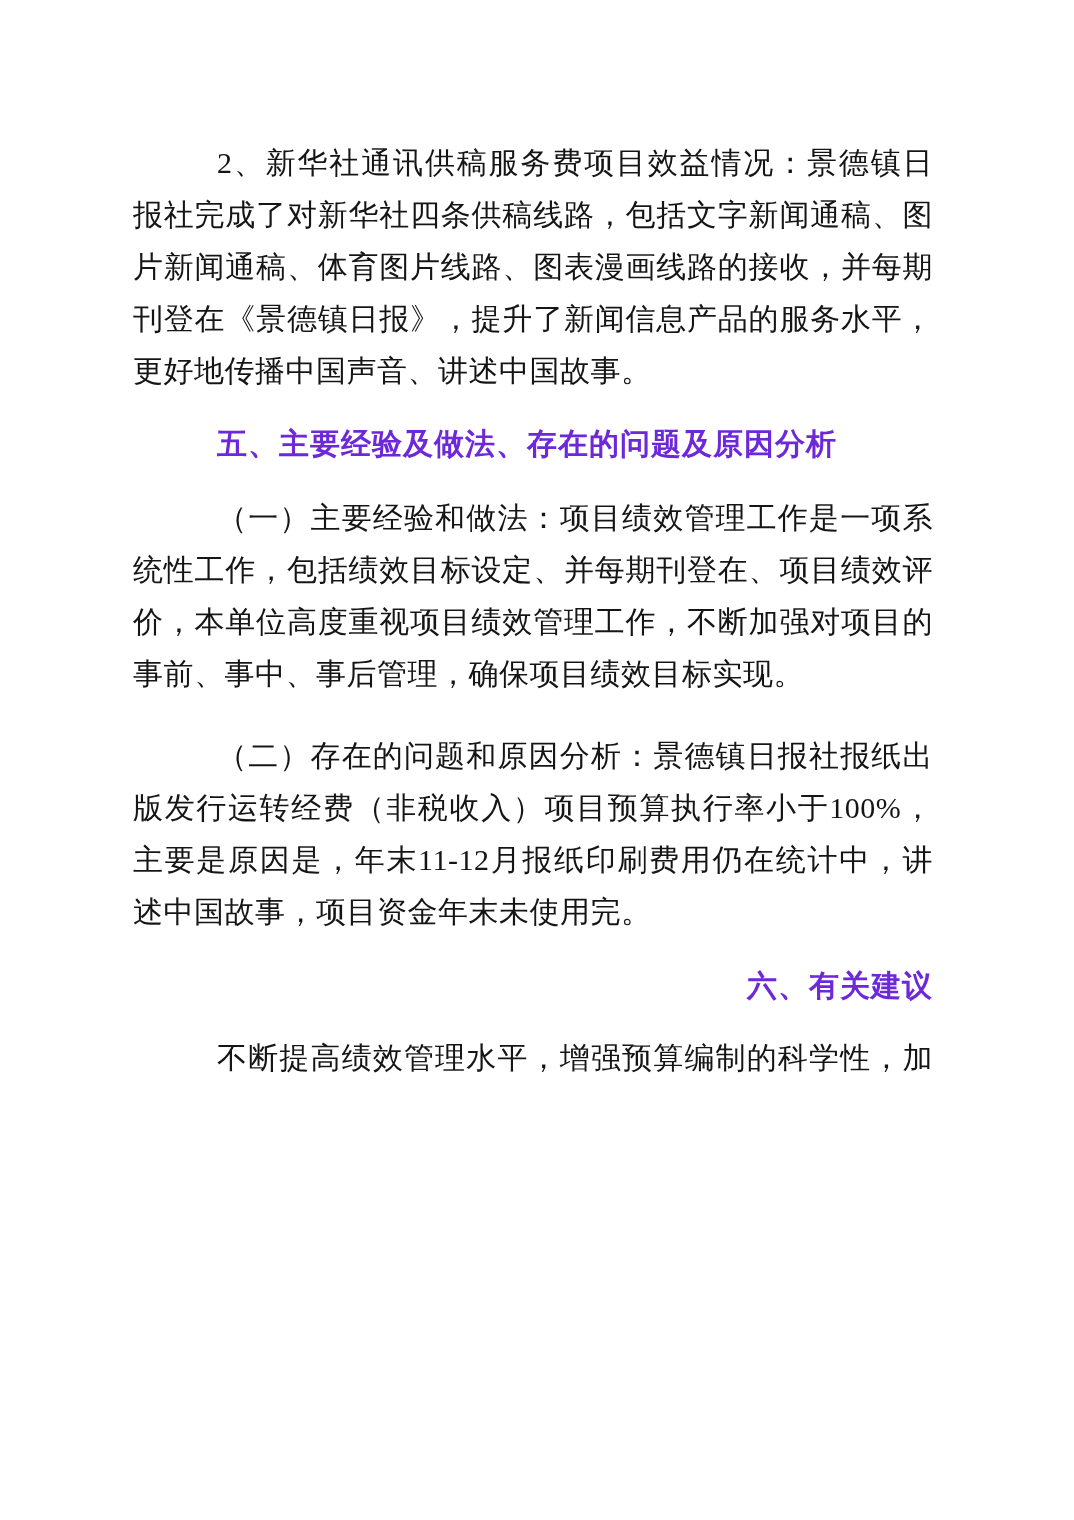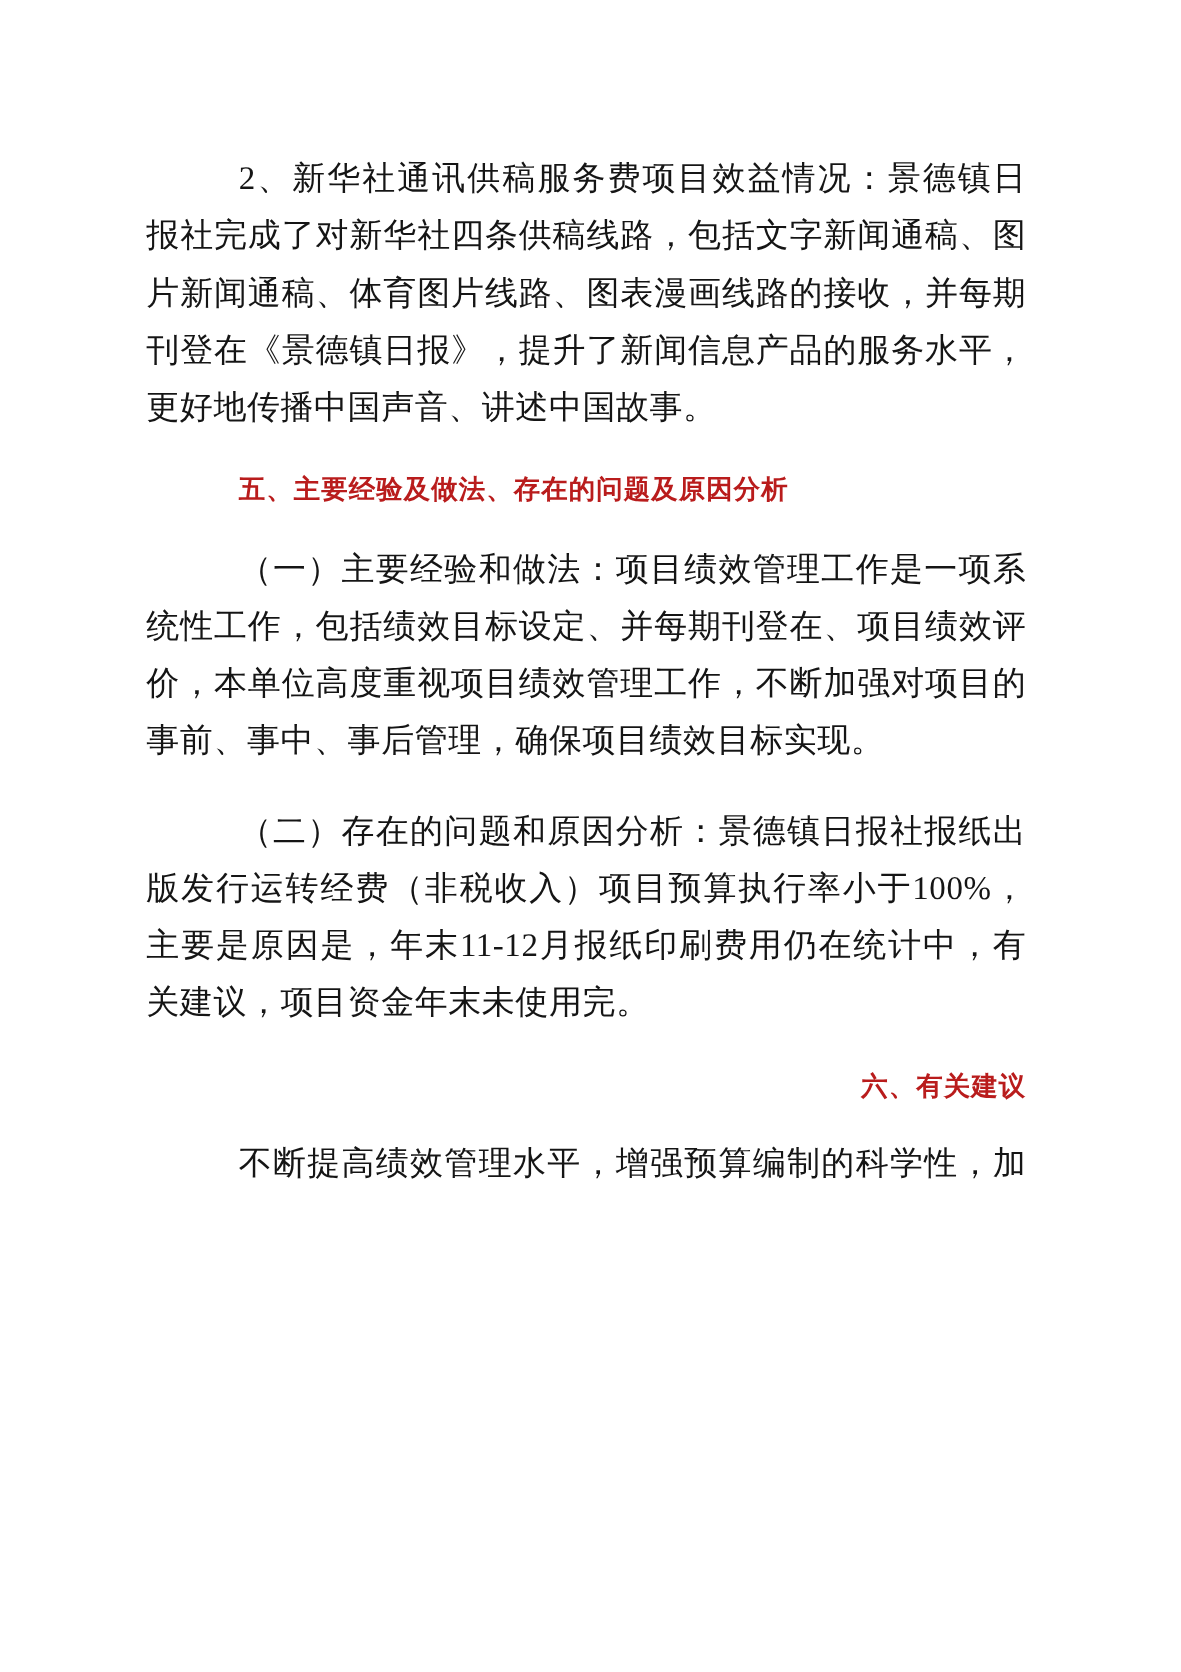--- a/index.html
+++ b/index.html
@@ -27,27 +27,27 @@
     font-size: 30px;
     line-height: 52px;
     letter-spacing: 0.5px;
     text-align: justify;
     text-indent: 84px;
     font-weight: 400;
     color: #151515;
   }
   .heading {
     margin: 0;
-    font-family: Liberation Sans, sans-serif;
+    font-family: Liberation Mono, monospace;
     font-weight: 700;
-    font-size: 24px;
+    font-size: 30px;
     line-height: 52px;
     letter-spacing: 1px;
     text-indent: 84px;
-    color: #b91c1c;
+    color: #6d28d9;
   }
   .m-p1 { margin-top: 137px; }
   .m-h1 { margin-top: 23px; }
   .m-p2 { margin-top: 20px; }
   .m-p3 { margin-top: 30px; }
   .m-h2 { margin-top: 24px; text-align: right; }
   .m-p4 { margin-top: 18px; }
   .m-h3 { margin-top: 15px; text-indent: 65px; }
   .m-p5 { margin-top: 8px; text-indent: 65px; }
   .footer {
@@ -69,21 +69,21 @@
 
 <div class="page">
   <div class="content">
 
     <p class="para m-p1">2、新华社通讯供稿服务费项目效益情况：景德镇日报社完成了对新华社四条供稿线路，包括文字新闻通稿、图片新闻通稿、体育图片线路、图表漫画线路的接收，并每期刊登在《景德镇日报》，提升了新闻信息产品的服务水平，更好地传播中国声音、讲述中国故事。</p>
 
     <h2 class="heading m-h1">五、主要经验及做法、存在的问题及原因分析</h2>
 
     <p class="para m-p2">（一）主要经验和做法：项目绩效管理工作是一项系统性工作，包括绩效目标设定、并每期刊登在、项目绩效评价，本单位高度重视项目绩效管理工作，不断加强对项目的事前、事中、事后管理，确保项目绩效目标实现。</p>
 
-    <p class="para m-p3">（二）存在的问题和原因分析：景德镇日报社报纸出版发行运转经费（非税收入）项目预算执行率小于100%，主要是原因是，年末11-12月报纸印刷费用仍在统计中，有关建议，项目资金年末未使用完。</p>
+    <p class="para m-p3">（二）存在的问题和原因分析：景德镇日报社报纸出版发行运转经费（非税收入）项目预算执行率小于100%，主要是原因是，年末11-12月报纸印刷费用仍在统计中，讲述中国故事，项目资金年末未使用完。</p>
 
     <h2 class="heading m-h2">六、有关建议</h2>
 
     <p class="para m-p4">不断提高绩效管理水平，增强预算编制的科学性，加强对预算执行的监控，加快预算执行进度，新华社通讯供稿服务费项目效益情况，提高预算执行率和资金使用效益。</p>
 
     <h2 class="heading m-h3">七、确保项目绩效目标实现</h2>
 
     <p class="para m-p5">无。</p>
 
   </div>

